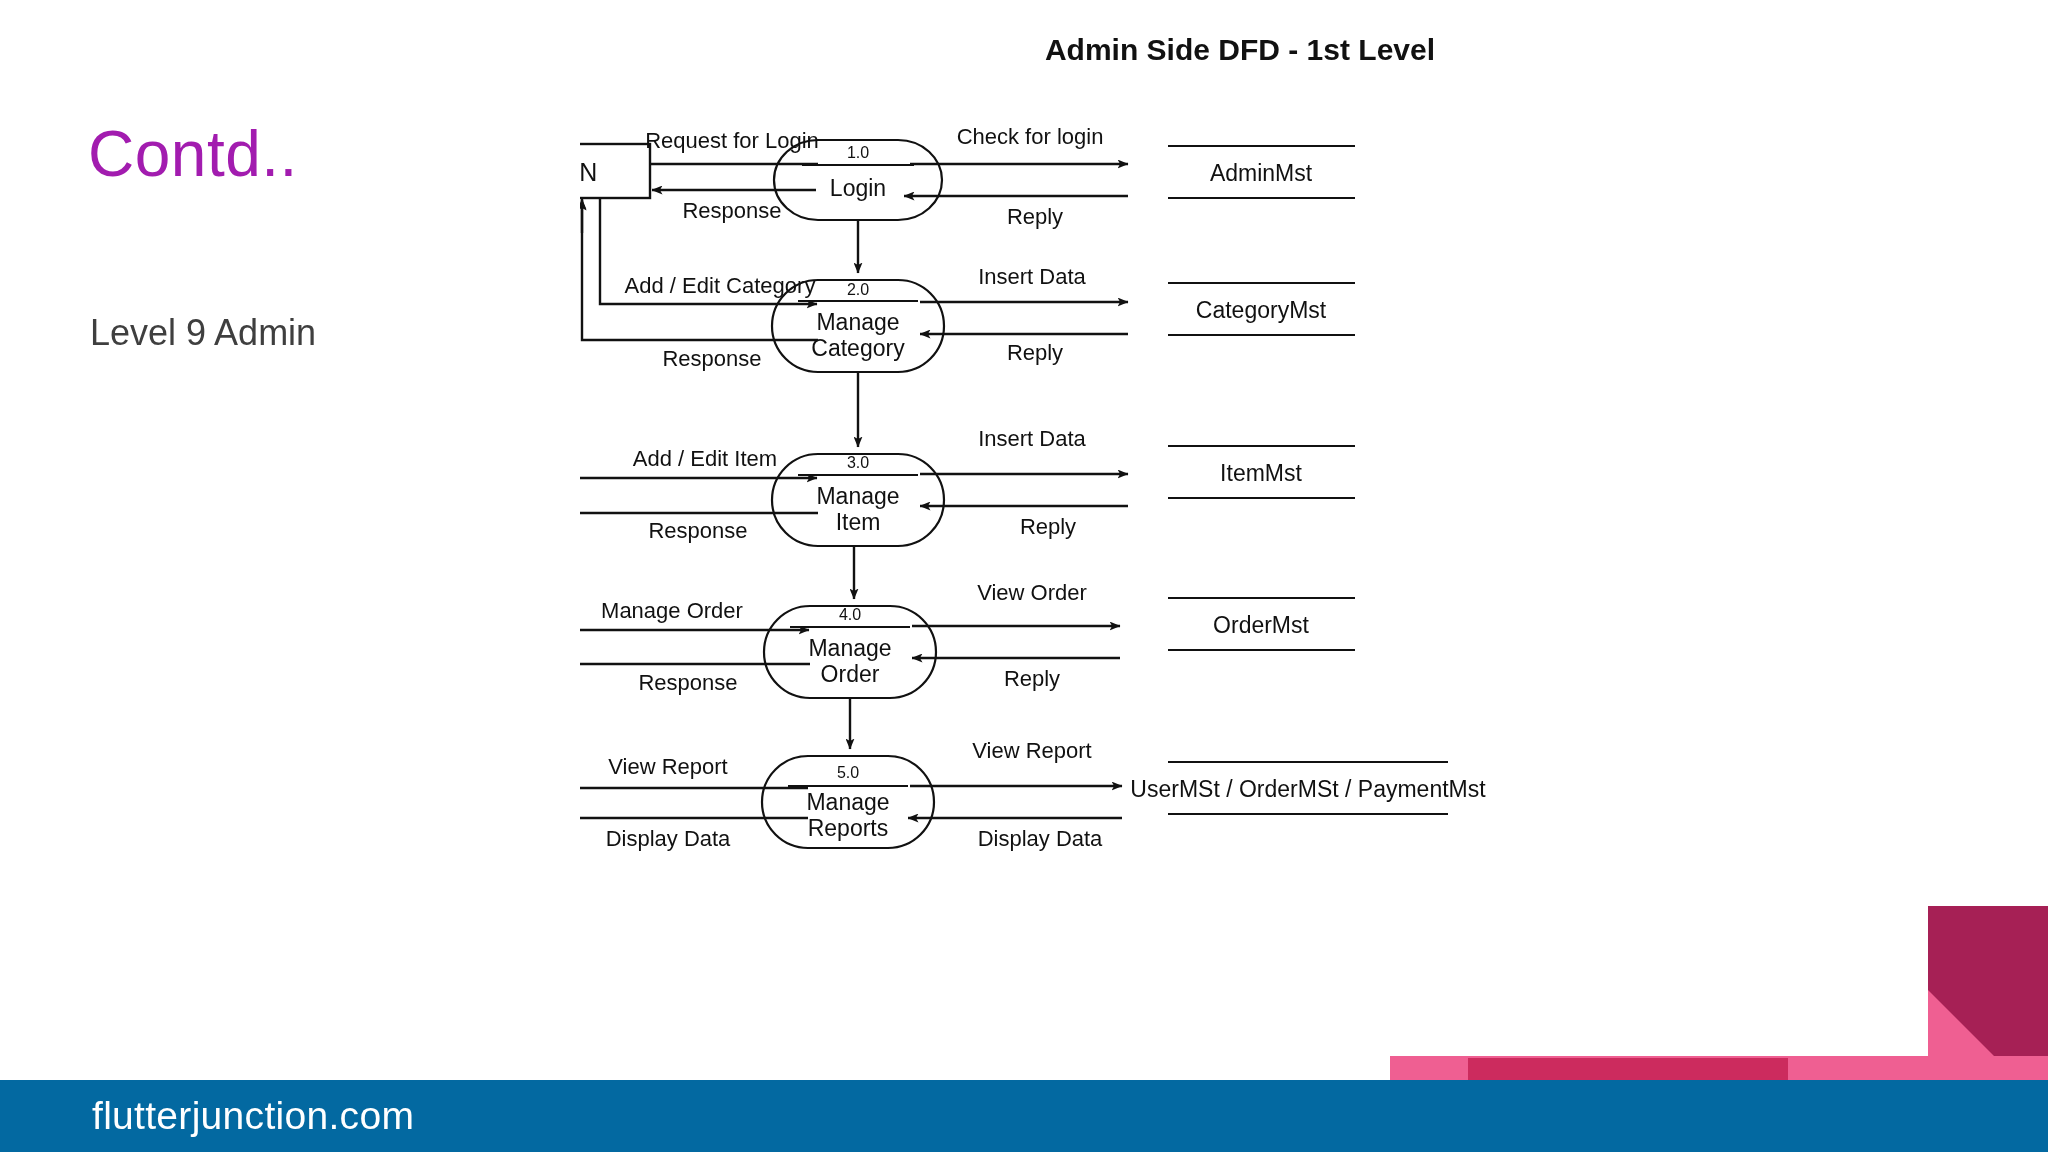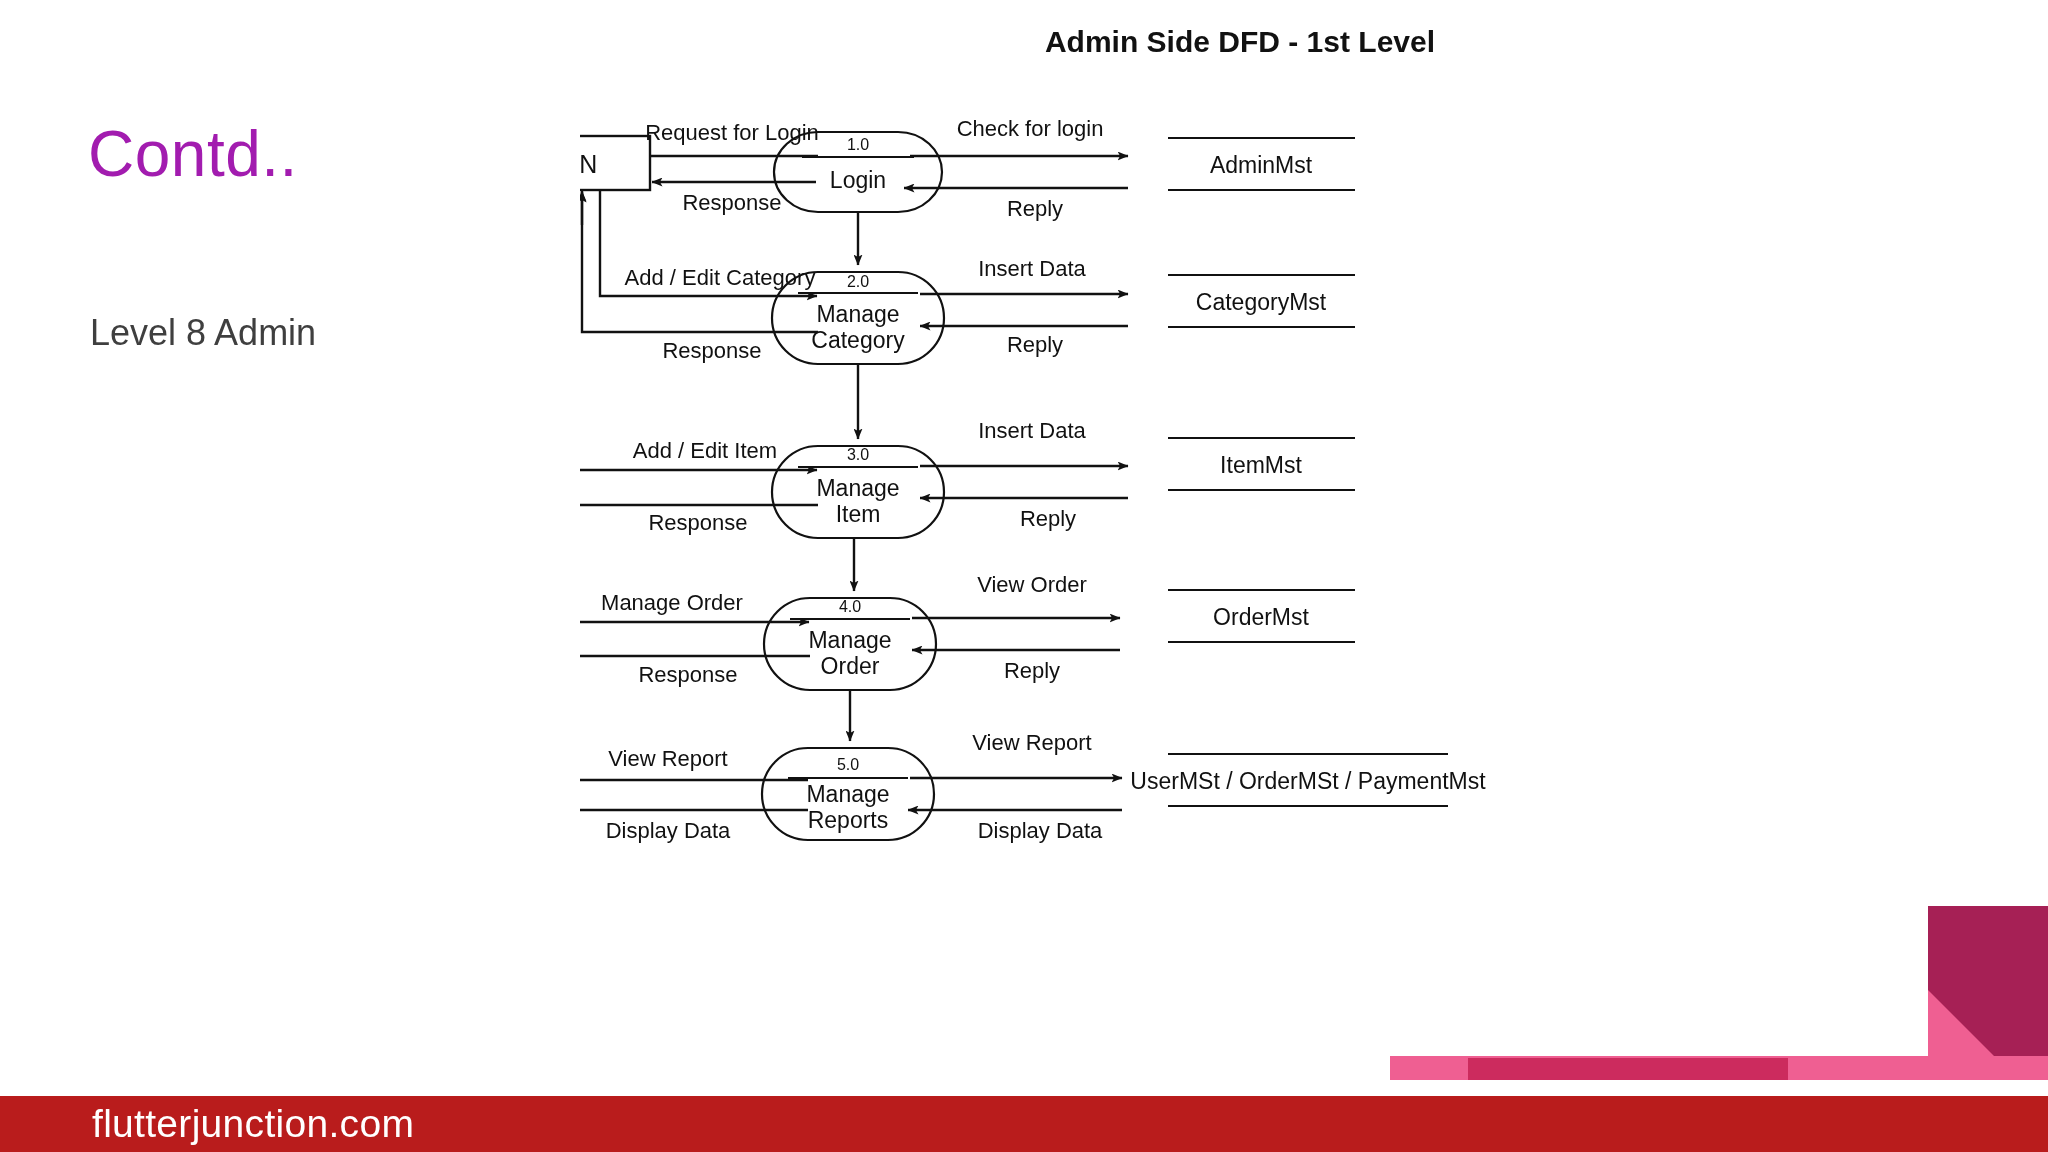--- a/index.html
+++ b/index.html
@@ -36,21 +36,21 @@
     font-weight: 400;
     color: #3f3f3f;
     line-height: 1;
     white-space: nowrap;
   }
 
   
   #diagram-area {
     position: absolute;
     left: 580px;
-    top: 10px;
+    top: 18px;
     width: 1420px;
     height: 1070px;
   }
   #dfd-svg { display: block; }
 
   
   #corner-decor {
     position: absolute;
     right: 0;
     bottom: 72px;
@@ -66,22 +66,22 @@
     right: 0;
     bottom: 72px;
     height: 24px;
     pointer-events: none;
   }
   #footer-bar {
     position: absolute;
     left: 0;
     right: 0;
     bottom: 0;
-    height: 56px;
-    background: #b91c1c;
+    height: 72px;
+    background: #0369a1;
   }
   #footer-text {
     position: absolute;
     left: 92px;
     top: 50%;
     transform: translateY(-50%);
     color: #ffffff;
     font-size: 39px;
     font-weight: 400;
     letter-spacing: 0.3px;
@@ -96,21 +96,21 @@
   .dfd-store { font-family: "Liberation Sans", sans-serif; font-size: 23px; fill: #111111; }
   .dfd-title { font-family: "Liberation Sans", sans-serif; font-size: 30px; font-weight: bold; fill: #111111; }
   .stroke { stroke: #111111; fill: none; stroke-width: 2.4; }
   .stroke-thin { stroke: #111111; fill: none; stroke-width: 2.2; }
 </style>
 </head>
 <body>
 
 <div id="slide-heading">Contd..</div>
 
-<div id="slide-subheading">Level 8 Admin</div>
+<div id="slide-subheading">Level 9 Admin</div>
 
 <div id="diagram-area">
 <svg id="dfd-svg" width="1420" height="1070" viewBox="0 0 1420 1070" xmlns="http://www.w3.org/2000/svg">
   <defs>
     <marker id="arrHead" markerWidth="11" markerHeight="9" refX="10.5" refY="4.5" orient="auto" markerUnits="userSpaceOnUse">
       <path d="M0,0 L11,4.5 L0,9 L2.6,4.5 z" fill="#111111"></path>
     </marker>
   </defs>
 
   <text id="dfd-title" class="dfd-title" x="660" y="42" text-anchor="middle">Admin Side DFD - 1st Level</text>

